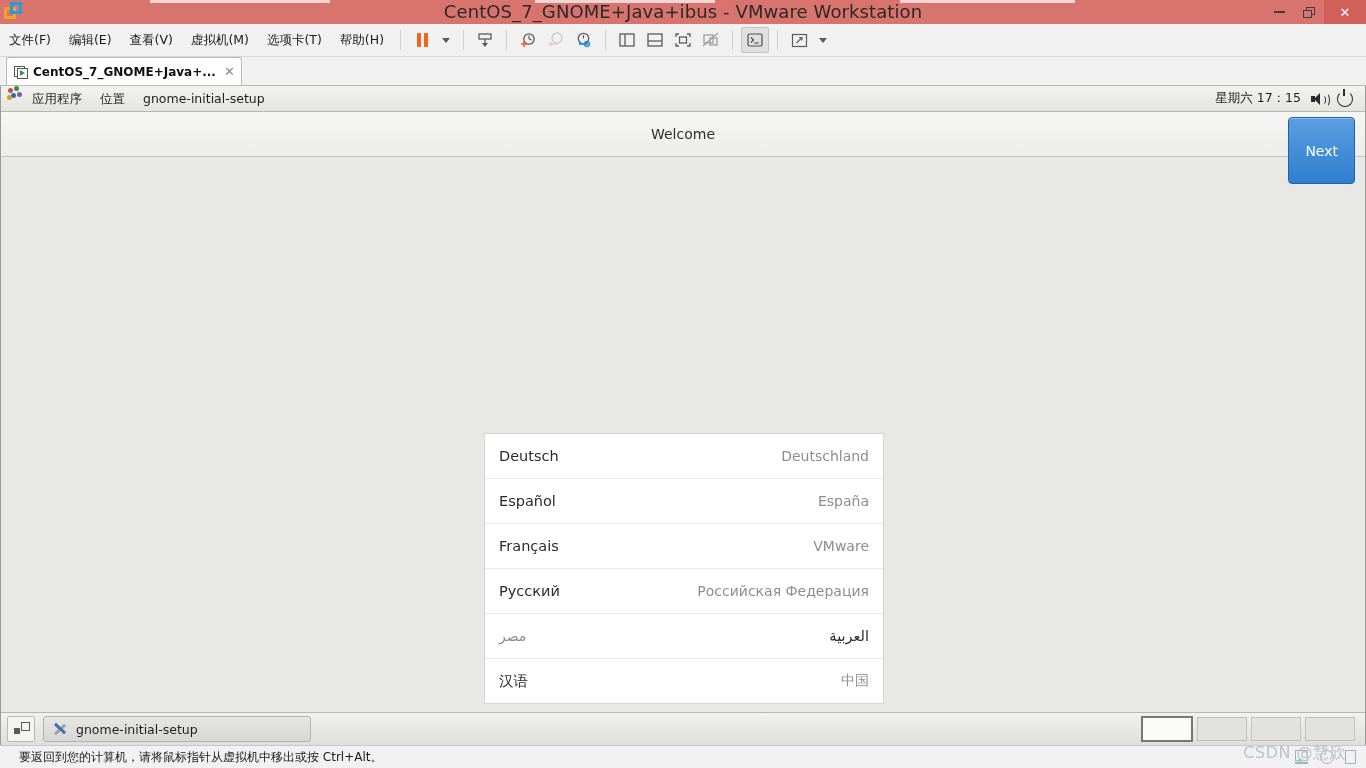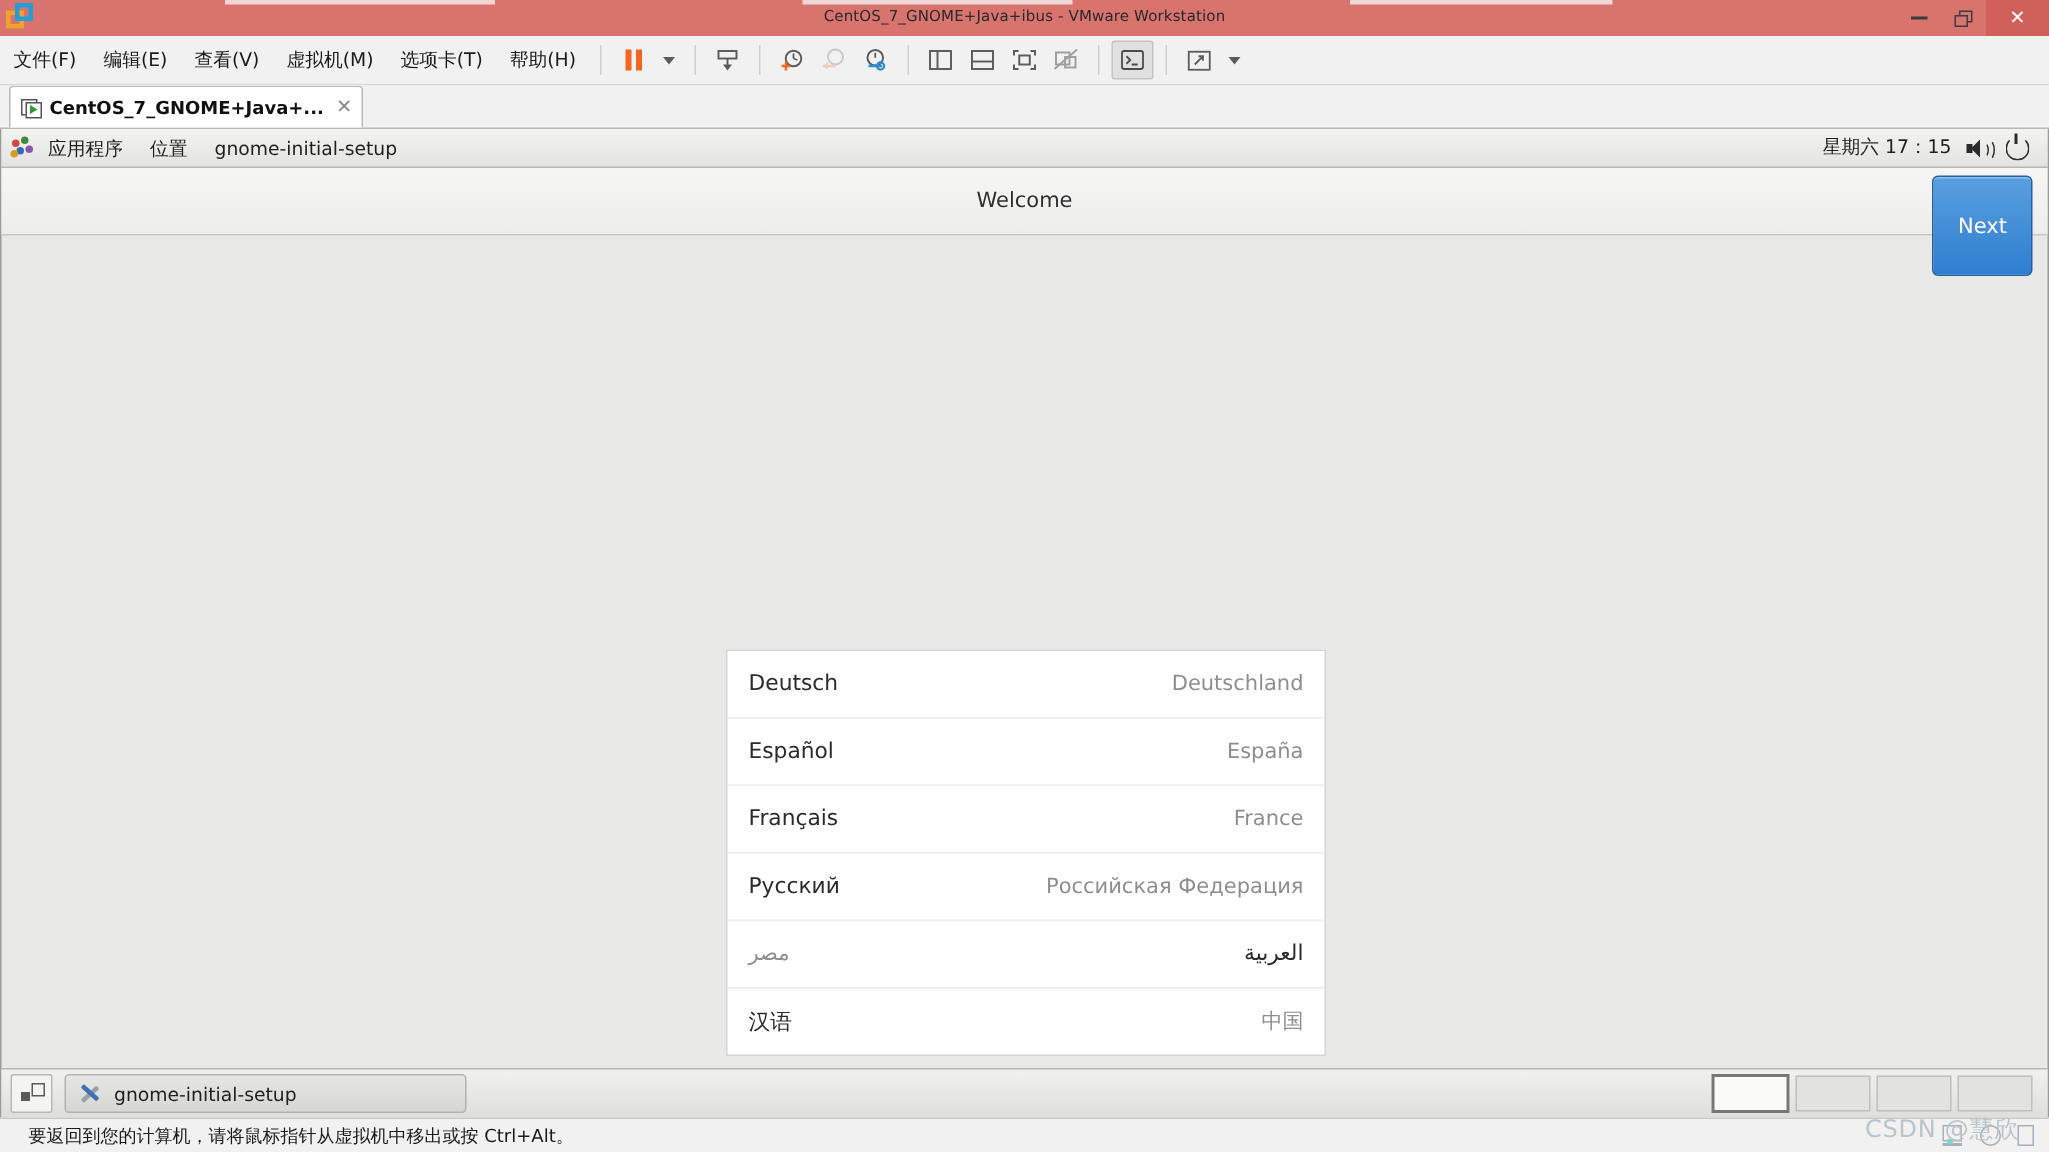--- a/index.html
+++ b/index.html
@@ -35,21 +35,21 @@
   .vm-logo .sq-o {
     position: absolute; left: 1px; top: 6px; width: 12px; height: 12px;
     border: 3px solid #f0a22e; box-sizing: border-box;
   }
   .vm-logo .sq-b {
     position: absolute; left: 7px; top: 1px; width: 12px; height: 12px;
     border: 3px solid #1e9fd8; box-sizing: border-box;
   }
   .title-text {
     position: absolute; left: 0; right: 0; text-align: center;
-    font-size: 10px; color: #2a2a2a; line-height: 24px;
+    font-size: 18px; color: #2a2a2a; line-height: 24px;
     letter-spacing: .1px;
   }
   .win-buttons {
     position: absolute; right: 0; top: 0; height: 24px;
     display: flex; align-items: stretch;
   }
   .win-btn {
     width: 30px; display: flex; align-items: center; justify-content: center;
     color: #ffffff; font-size: 12px; line-height: 1;
   }
@@ -112,21 +112,21 @@
   .guest {
     flex: 1 1 auto; position: relative;
     background: #e8e8e7; display: flex; flex-direction: column;
     border-left: 1px solid #9b9b9b;
     border-right: 1px solid #9b9b9b;
   }
   .gnome-panel {
     height: 25px; flex: none;
     background: linear-gradient(#f3f3f1, #e3e3e0);
     border-bottom: 1px solid #b6b6b2;
-    display: flex; align-items: center;
+    display: flex; 
     font-size: 12.5px; color: #1f1f1f;
     padding: 0 6px;
   }
   .gnome-panel .pitem { padding: 0 9px; line-height: 25px; white-space: nowrap; }
   .foot-ico { width: 15px; height: 15px; position: relative; margin-right: 1px; }
   .foot-ico i { position: absolute; width: 5px; height: 5px; border-radius: 50%; }
   .panel-right { margin-left: auto; display: flex; align-items: center; gap: 10px; padding-right: 6px; }
   .spk { width: 16px; height: 14px; position: relative; }
   .spk .body { position: absolute; left: 0; top: 4px; width: 4px; height: 6px; background: #2b2b2b; }
   .spk .cone {
@@ -428,21 +428,21 @@
           <span class="lang-name">
             <span>Español</span>
           </span>
           <span class="lang-country">España</span>
         </div>
 
         <div class="lang-row">
           <span class="lang-name">
             <span>Français</span>
           </span>
-          <span class="lang-country">France</span>
+          <span class="lang-country">VMware</span>
         </div>
 
         <div class="lang-row">
           <span class="lang-name">
             <span>Русский</span>
           </span>
           <span class="lang-country">Российская Федерация</span>
         </div>
 
         <div class="lang-row rtl">

